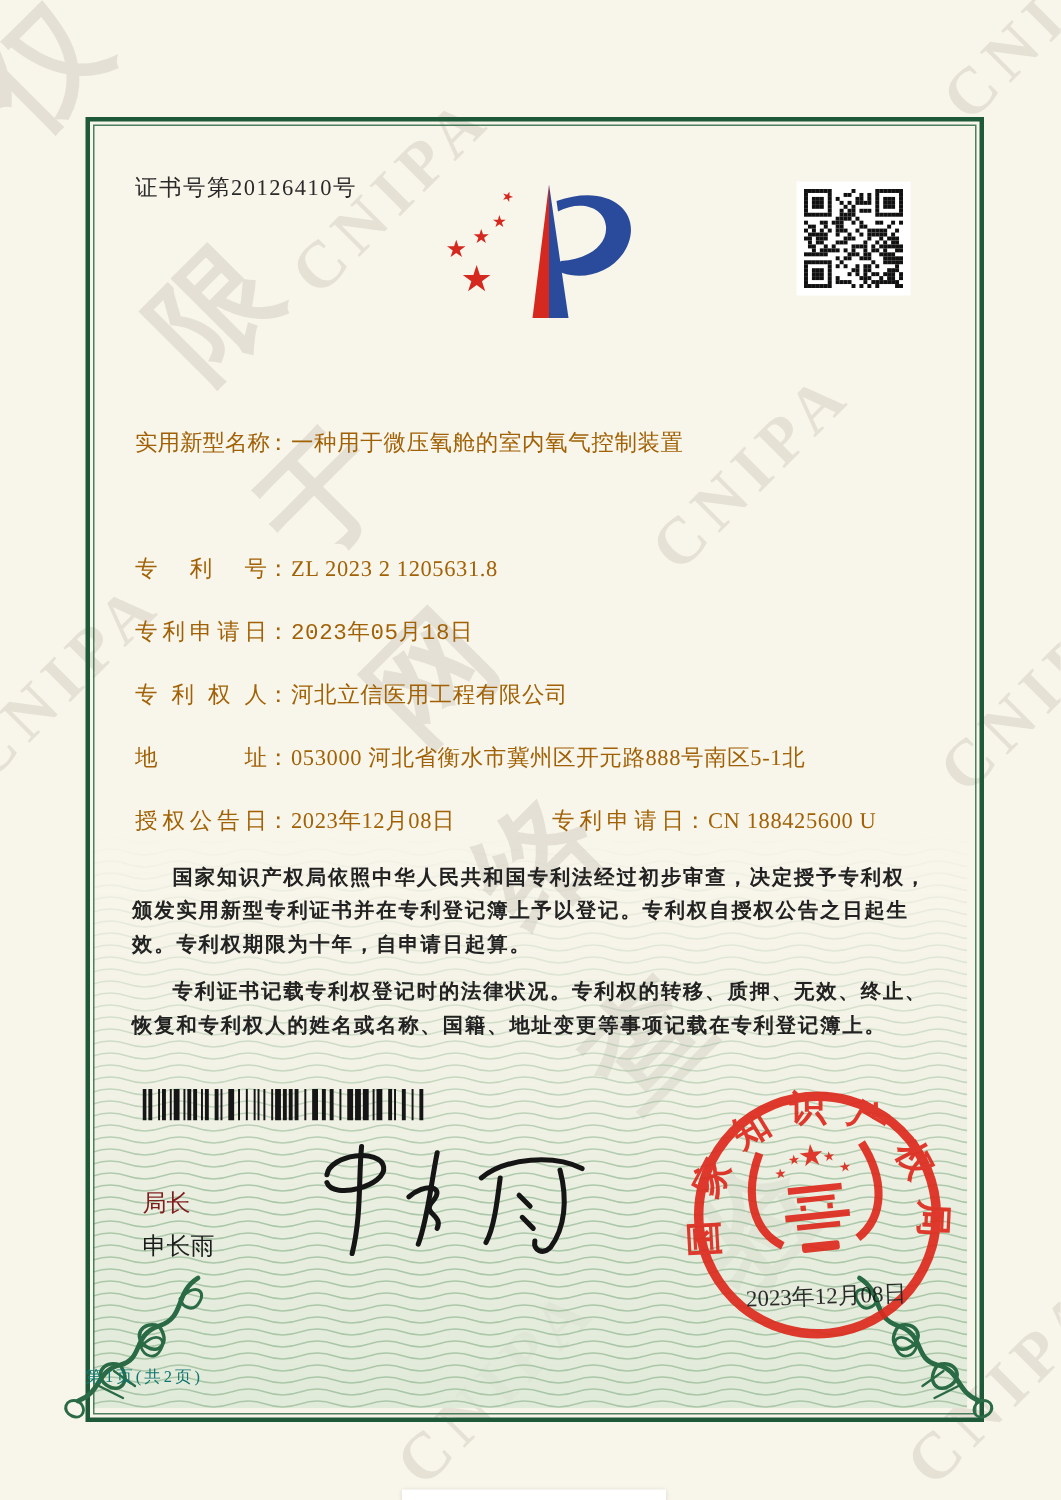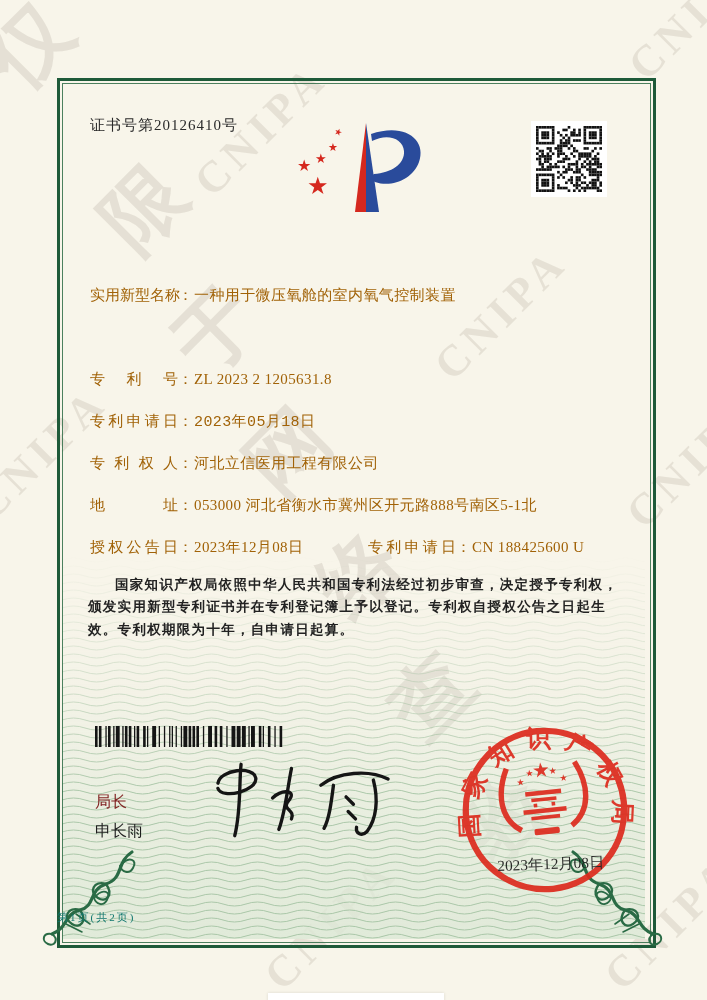--- a/index.html
+++ b/index.html
@@ -459,20 +459,21 @@
   </div>
   <div class="abs frow" style="top:538px;font-family:Liberation Serif, serif;">
     <span class="flabel">授权公告日</span><span class="fcolon">：</span><span class="fvalue">2023年12月08日</span>
     <span class="fpair2">
       <span class="flabel">专利申请日</span><span class="fcolon">：</span><span class="fvalue">CN 188425600 U</span>
     </span>
   </div>
 
   <div class="abs paras">
     <p>国家知识产权局依照中华人民共和国专利法经过初步审查，决定授予专利权，颁发实用新型专利证书并在专利登记簿上予以登记。专利权自授权公告之日起生效。专利权期限为十年，自申请日起算。</p>
+    <p>专利证书记载专利权登记时的法律状况。专利权的转移、质押、无效、终止、恢复和专利权人的姓名或名称、国籍、地址变更等事项记载在专利登记簿上。</p>
   </div>
 
   <svg id="barcode-svg" class="abs" style="left:95px;top:726px;" width="192" height="21">
       <rect x="0.0" y="0" width="2.6" height="21" fill="#151515"></rect>
       <rect x="3.9" y="0" width="2.6" height="21" fill="#151515"></rect>
       <rect x="10.4" y="0" width="1.3" height="21" fill="#151515"></rect>
       <rect x="13.0" y="0" width="2.6" height="21" fill="#151515"></rect>
       <rect x="18.2" y="0" width="1.3" height="21" fill="#151515"></rect>
       <rect x="20.8" y="0" width="3.9" height="21" fill="#151515"></rect>
       <rect x="27.3" y="0" width="1.3" height="21" fill="#151515"></rect>

